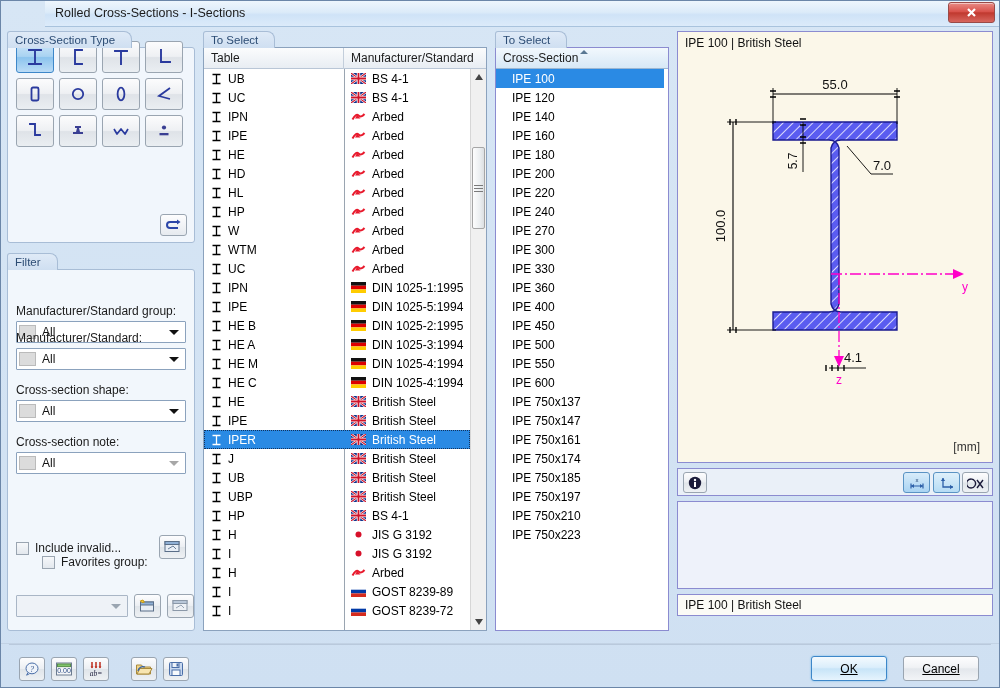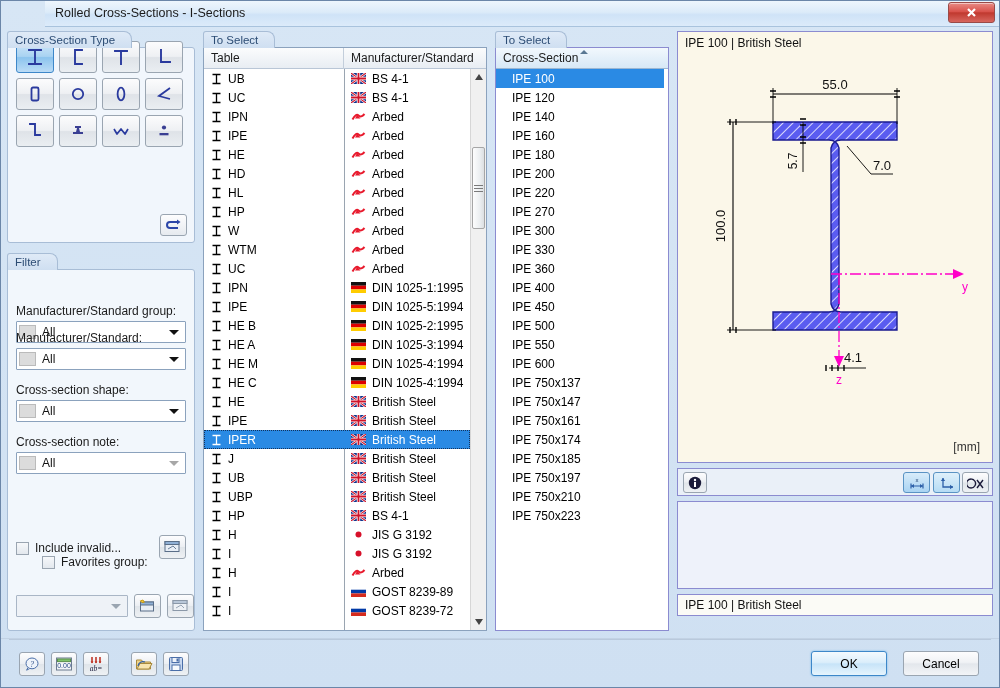--- a/index.html
+++ b/index.html
@@ -33,21 +33,21 @@
     position:absolute; right:4px; top:1px; width:47px; height:21px;
     border:1px solid #9a4a47; border-radius:3px;
     background:linear-gradient(to bottom,#e88b85 0%,#d9534c 45%,#c0392f 52%,#d7665e 100%);
     box-shadow:inset 0 1px 0 rgba(255,255,255,.5);
     color:#fff; font-size:12px; font-weight:bold;
     display:flex; align-items:center; justify-content:center;
     text-shadow:0 1px 1px rgba(0,0,0,.5);
     cursor:pointer;
   }
   
-  .dlgbody { flex:1; position:relative; padding:4px 6px 7px 6px; display:flex; }
+  .dlgbody { flex:1; position:relative; padding:4px 6px 12px 6px; display:flex; }
   .content { display:flex; gap:8px; width:100%; height:600px; }
 
   
   .group { position:relative; }
   .group > .gtitle {
     position:absolute; left:0; top:0; height:17px; padding:1px 16px 0 7px;
     background:linear-gradient(to bottom,#dfeaf7,#cfdff1);
     border:1px solid #a8bdd6; border-bottom:none;
     border-radius:3px 8px 0 0;
     color:#2c4c74; font-size:11.5px; line-height:15px;
@@ -174,21 +174,21 @@
     padding-left:7px; font-size:12px; color:#111;
   }
 
   
   .footer { flex:0 0 52px; position:relative; border-top:1px solid #c2d2e4; }
   .footer .sep { position:absolute; left:8px; right:8px; top:0; height:1px; background:#b9c9dc; }
   .fbtns { position:absolute; left:18px; top:13px; display:flex; gap:6px; align-items:center; }
   .fbtn { width:26px; height:24px; }
   .okbtn, .cancelbtn {
     position:absolute; top:12px; width:76px; height:25px; border-radius:3px;
-    font-size:12px; display:flex; align-items:center; justify-content:center; cursor:pointer;
+    font-size:12px; display:flex; align-items:center; justify-content:center; cursor:pointer;text-decoration:underline;
   }
   .okbtn { right:112px; border:1px solid #3d87c9;
     background:linear-gradient(to bottom,#f4fafe 0%,#dbeefb 45%,#c7e4f8 52%,#e6f4fd 100%);
     box-shadow:0 0 2px #67b3e8; }
   .cancelbtn { right:20px; border:1px solid #9aa5b1;
     background:linear-gradient(to bottom,#fdfdfe 0%,#f0f2f5 45%,#e3e7ec 52%,#f2f4f7 100%); }
 </style>
 </head>
 <body>
 
@@ -884,20 +884,21 @@
             <div class="sortcaret"></div>
           </div>
           <div class="rows" style="right:4px;" id="cs-rows">
               <div class="cs-row sel">IPE 100</div>
               <div class="cs-row">IPE 120</div>
               <div class="cs-row">IPE 140</div>
               <div class="cs-row">IPE 160</div>
               <div class="cs-row">IPE 180</div>
               <div class="cs-row">IPE 200</div>
               <div class="cs-row">IPE 220</div>
+              <div class="cs-row">IPE 240</div>
               <div class="cs-row">IPE 270</div>
               <div class="cs-row">IPE 300</div>
               <div class="cs-row">IPE 330</div>
               <div class="cs-row">IPE 360</div>
               <div class="cs-row">IPE 400</div>
               <div class="cs-row">IPE 450</div>
               <div class="cs-row">IPE 500</div>
               <div class="cs-row">IPE 550</div>
               <div class="cs-row">IPE 600</div>
               <div class="cs-row">IPE 750x137</div>

